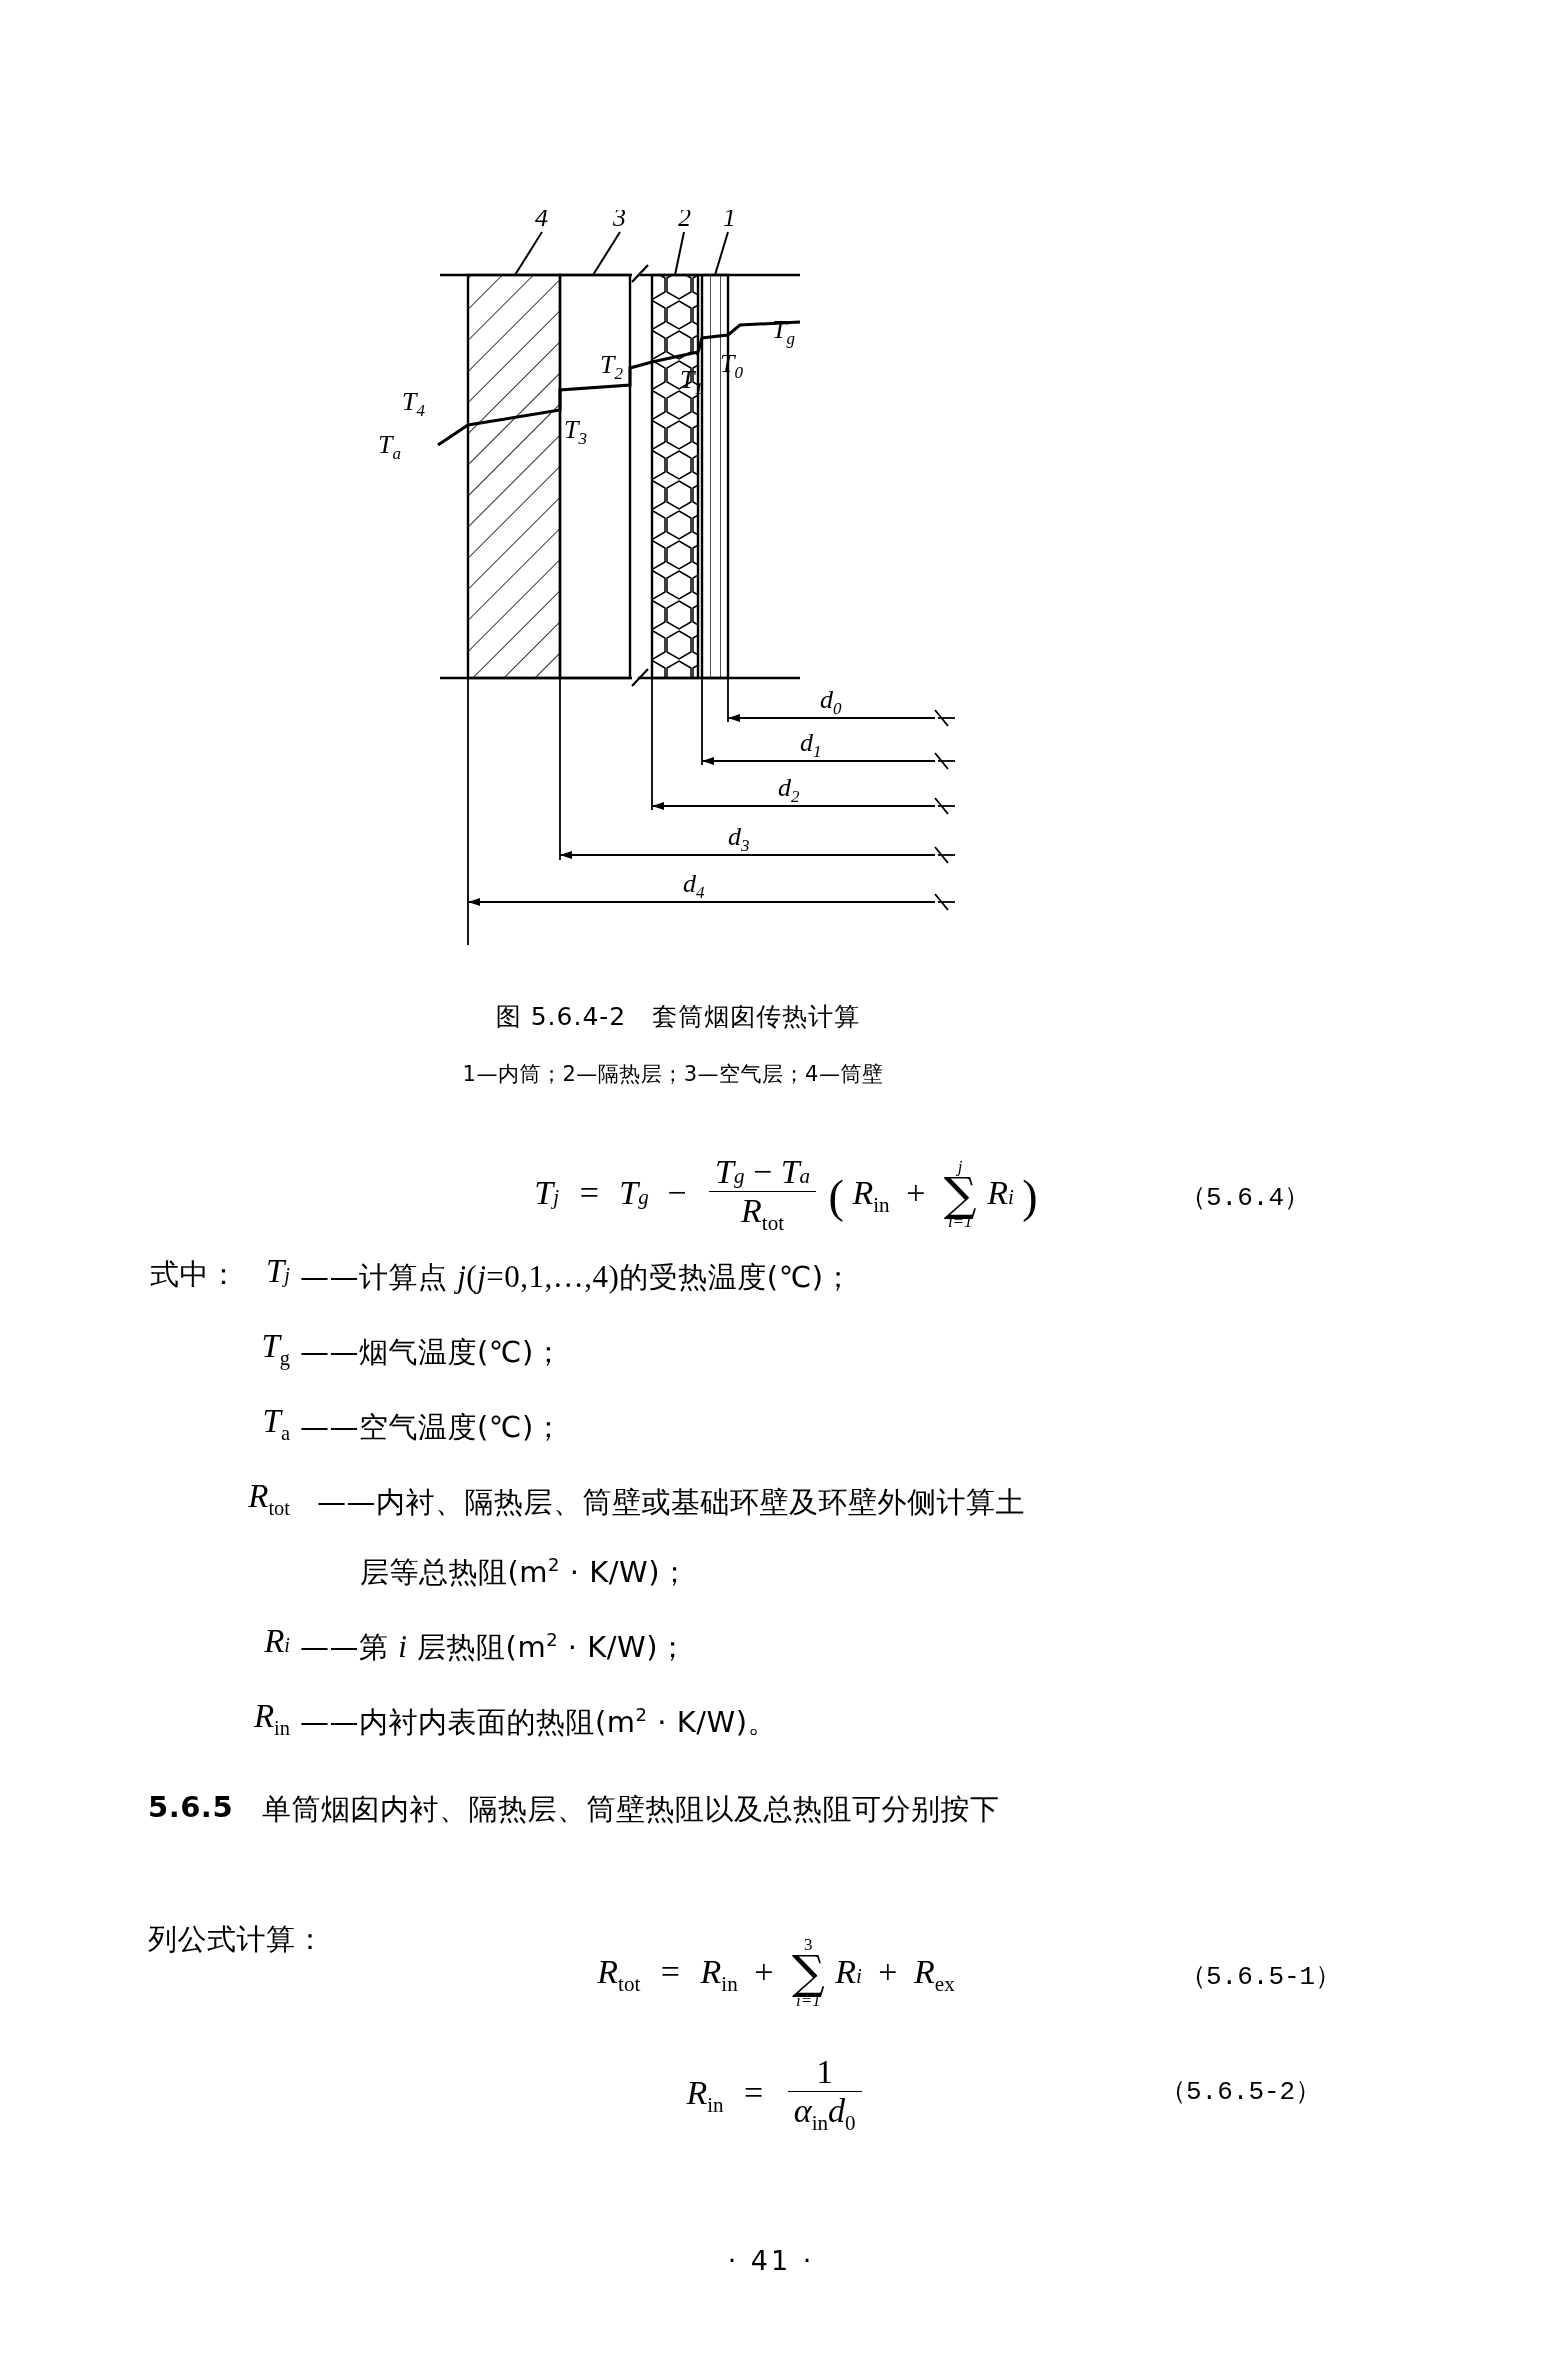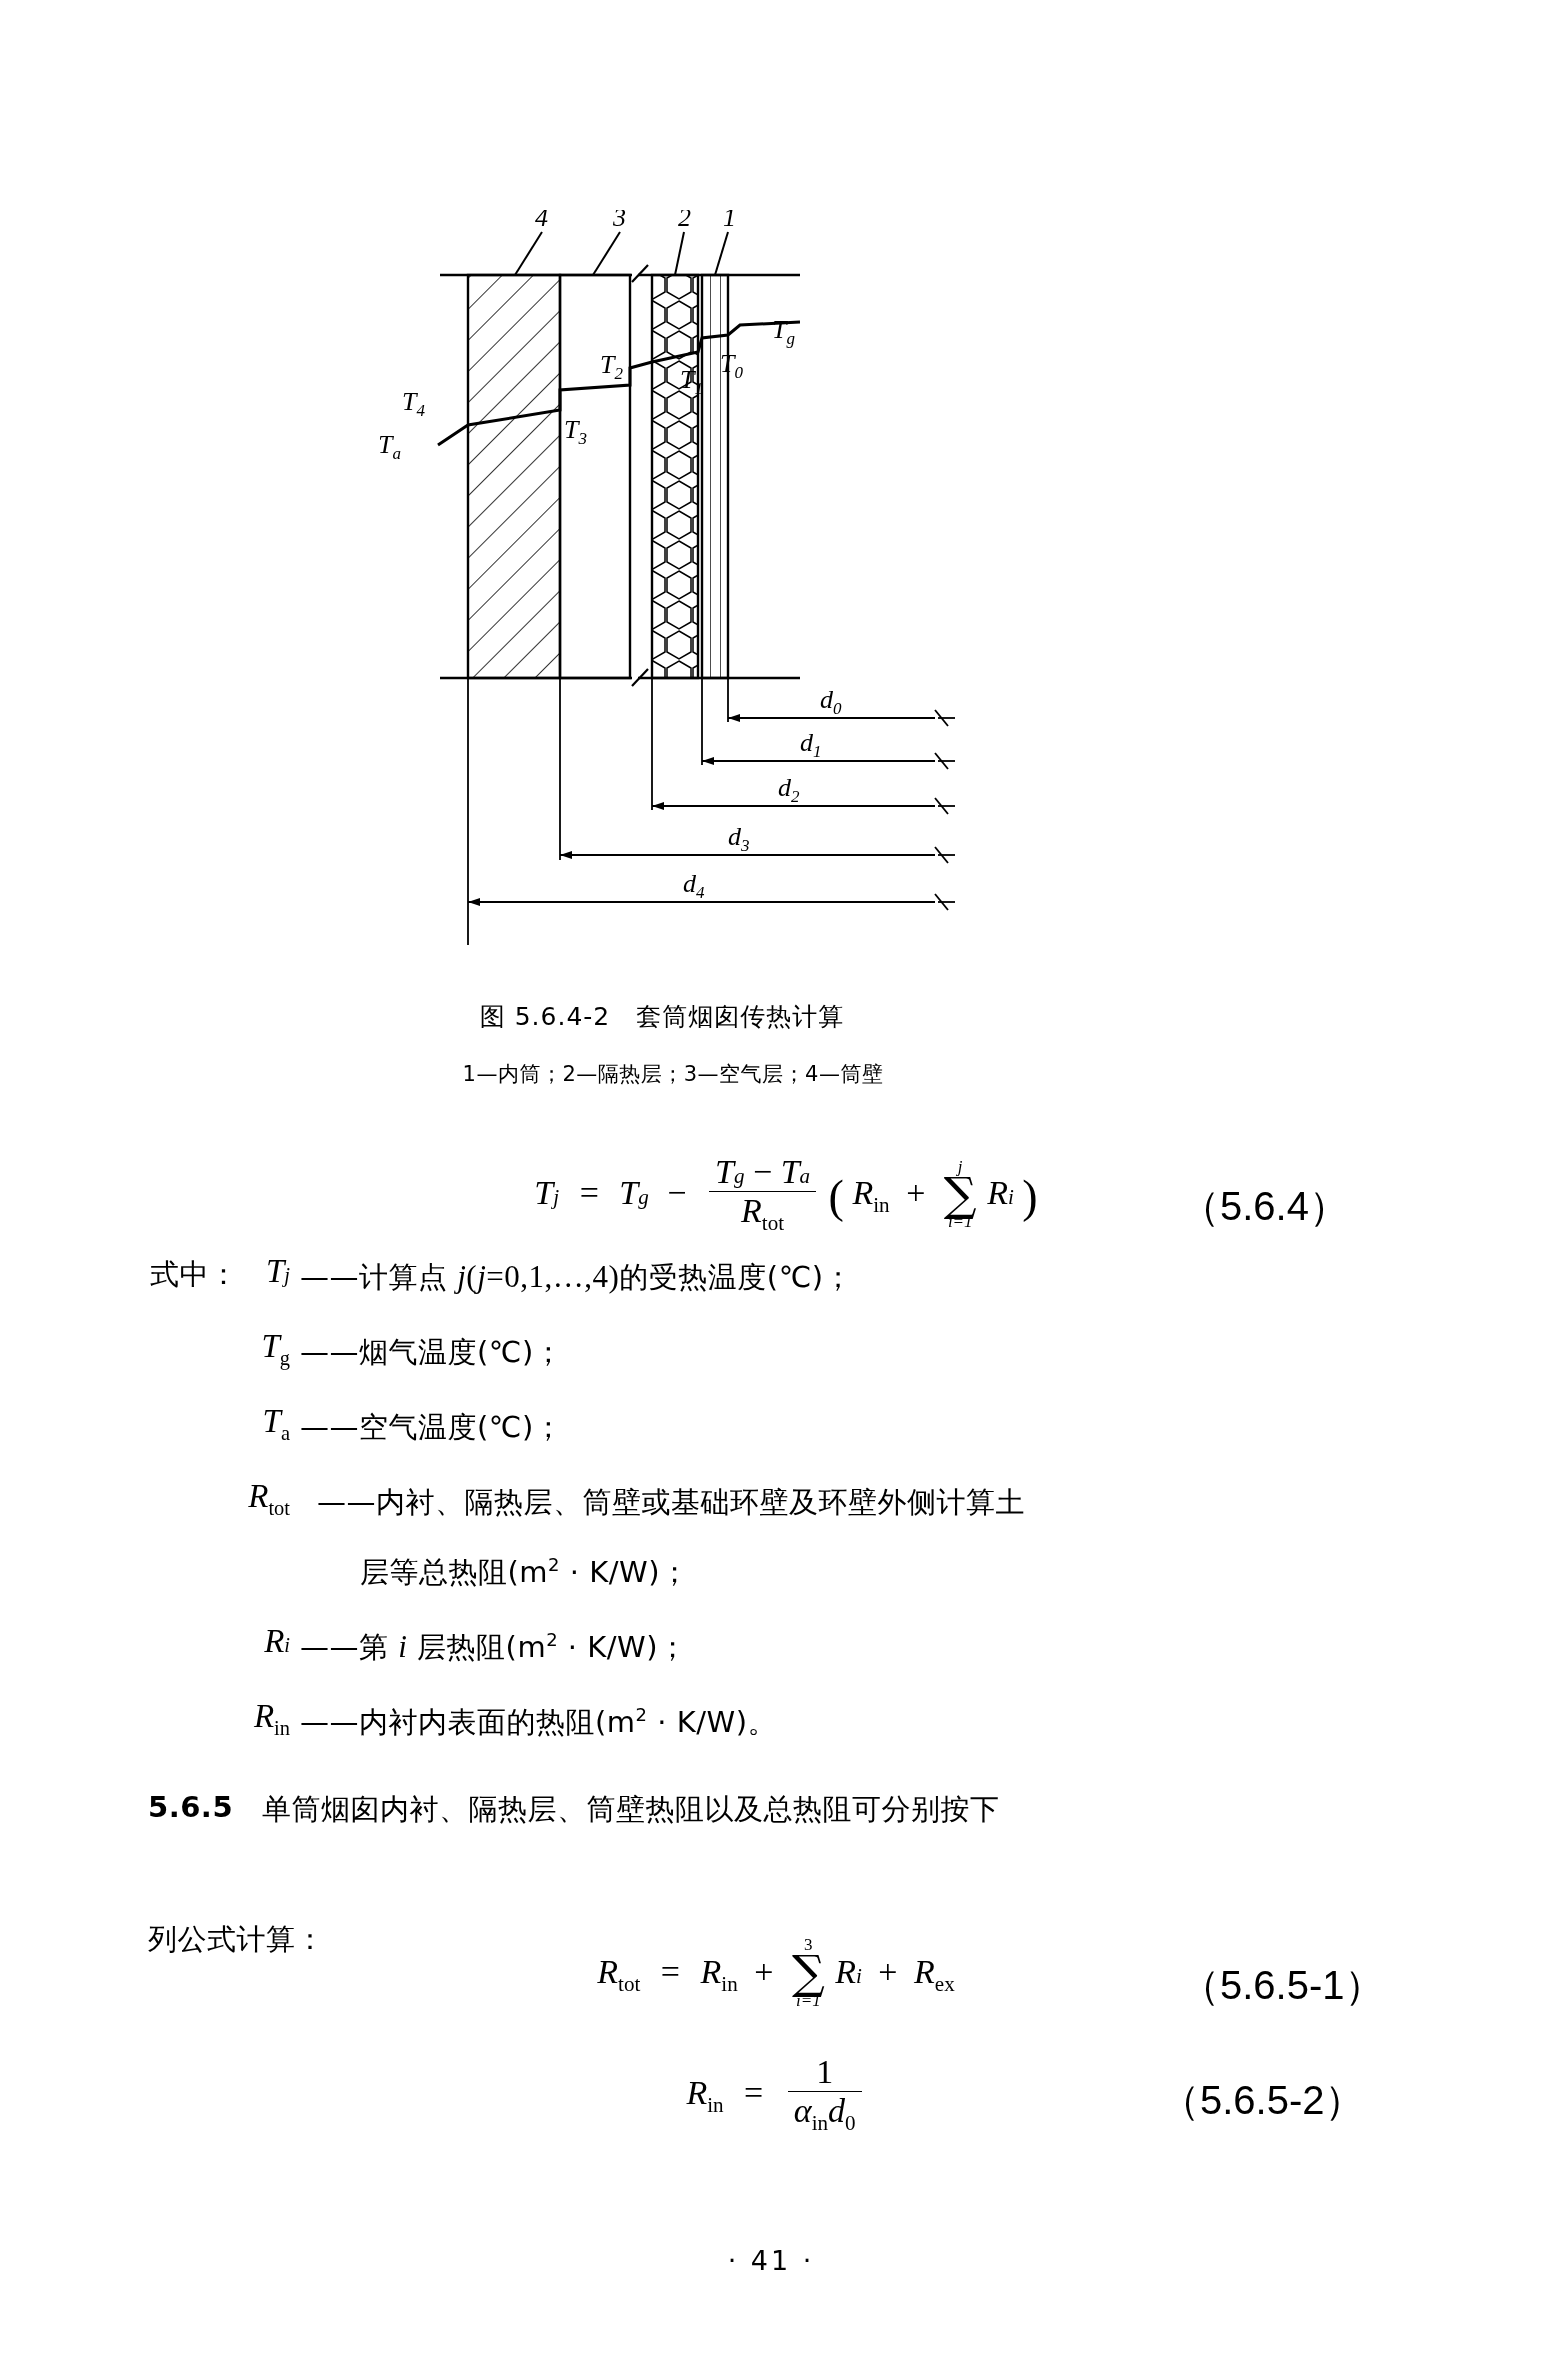--- a/index.html
+++ b/index.html
@@ -4,29 +4,29 @@
 <style>
   html,body{margin:0;padding:0;background:#fff;}
   body{width:1542px;height:2371px;font-family:"Liberation Serif",serif;color:#000;position:relative;overflow:hidden;}
   .page{position:absolute;left:0;top:0;width:1542px;height:2371px;}
 
   
   .figure{position:absolute;left:380px;top:210px;width:800px;height:740px;}
   svg{display:block;}
 
   
-  .fig-caption{position:absolute;left:0;top:1000px;width:1324px;text-align:center;
+  .fig-caption{position:absolute;left:16px;top:1000px;width:1324px;text-align:center;
       font-family:"DejaVu Sans",sans-serif;font-size:25px;letter-spacing:1px;}
   .fig-caption .gap{display:inline-block;width:26px;}
   .fig-legend{position:absolute;left:0;top:1060px;width:1346px;text-align:center;
       font-family:"DejaVu Sans",sans-serif;font-size:21px;letter-spacing:0.5px;}
 
   
   .formula-row{position:absolute;width:1542px;}
-  .eqno{position:absolute;font-size:40px;font-family:Liberation Sans, sans-serif;text-align:center;}
+  .eqno{position:absolute;font-size:26px;font-family:Liberation Mono, monospace;text-align:center;}
 
   .math{font-family:"Liberation Serif",serif;font-size:34px;}
   .it{font-style:italic;}
   sub{font-size:0.62em;font-style:normal;}
   .sub-it{font-size:0.62em;font-style:italic;}
 
   
   .frac{display:inline-block;vertical-align:middle;text-align:center;margin:0 4px;position:relative;top:-2px;}
   .frac .num{display:block;padding:0 6px;}
   .frac .den{display:block;border-top:1.6px solid #000;padding:0 6px;}

